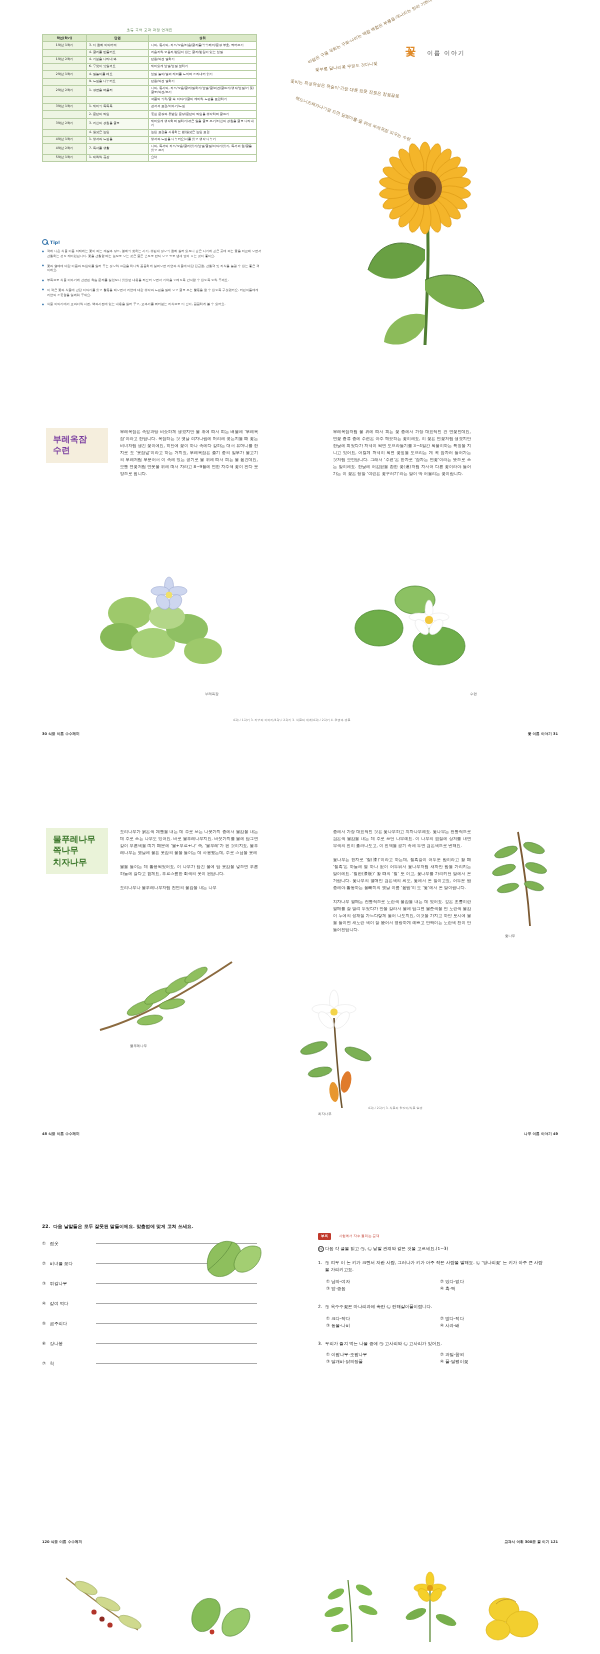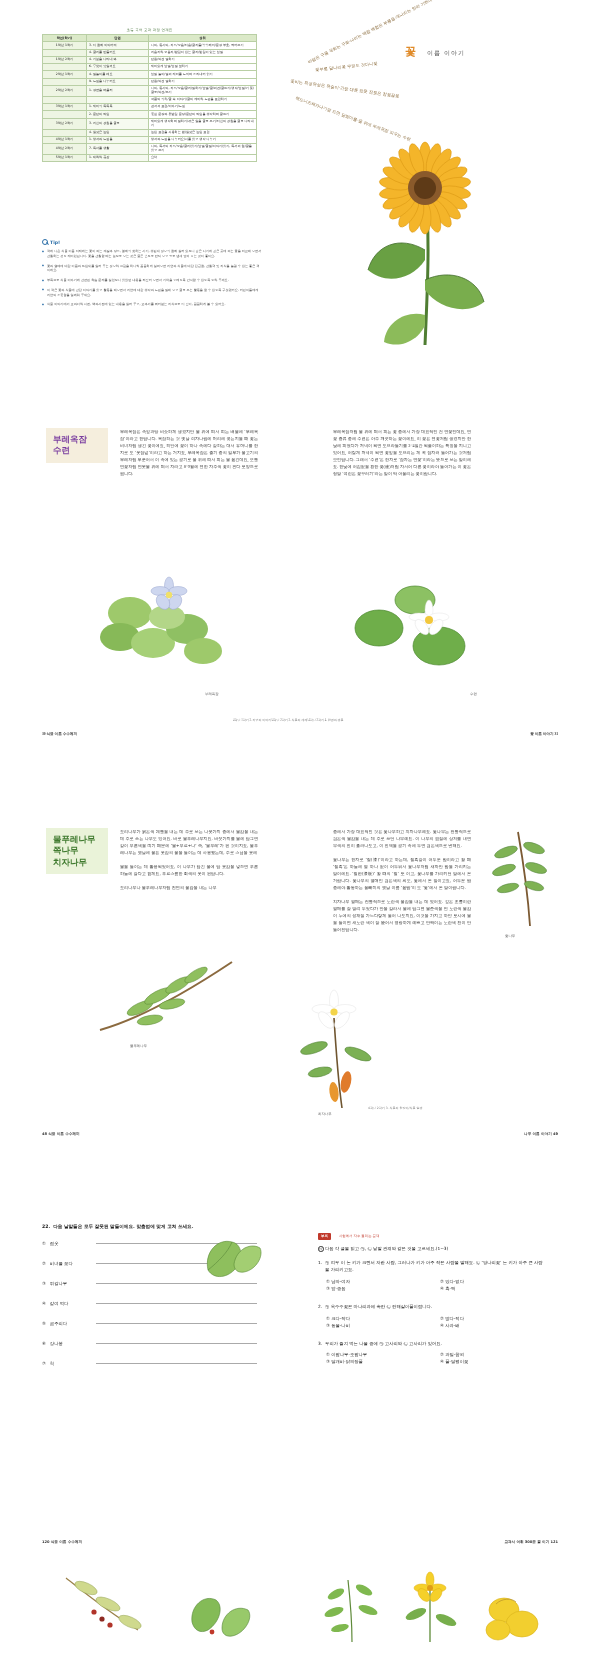--- a/index.html
+++ b/index.html
@@ -232,21 +232,21 @@
               <ellipse cx="0" cy="-30" rx="6" ry="16" transform="rotate(343.6363636363636)"></ellipse>
             </g>
         </g>
         <circle cx="0" cy="0" r="17" fill="#8a5a2b"></circle>
         <circle cx="0" cy="0" r="11" fill="#5e3a17"></circle>
       </g>
     </svg>
   </div>
 </div>
 
-<div class="page spread" style="height:400px;font-family:Liberation Serif, serif;">
+<div class="page spread" style="height:400px;">
   <div class="headbox purple" style="left:46px; top:28px; width:62px; white-space:pre-line;">부레옥잠
 수련</div>
 
   <div class="col" style="left:120px; top:28px; width:138px;">부레옥잠은 속잎과당 비슷하게 생겼지만 물 위에 떠서 피는 배불에 ‘부레옥잠’이라고 한답니다. 옥잠하는 것 옛날 여자나림에 머리에 꽂는지을 때 꽃는 비녀처럼 생긴 꽃이에요, 히안에 꽃이 하나 속에다 같하는 대서 유머니를 한지로 오 ‘옷잠넓’이라고 하는 거지요, 부레옥잠은 줄기 중의 일부가 물고기의 부레처럼 부푼어서 이 속에 있는 공기로 물 위에 떠서 피는 물 옮긴데요, 보통 연꽃처럼 연못물 위에 떠서 자라고 8~9월에 연한 자주색 꽃이 핀다 모양으로 핍니다.</div>
 
   <div style="position:absolute; left:95px; top:165px; width:145px; height:115px;">
     <svg width="145" height="115" viewBox="0 0 145 115">
       <ellipse cx="35" cy="48" rx="22" ry="16" fill="#9ec96b"></ellipse>
       <ellipse cx="25" cy="72" rx="20" ry="14" fill="#87b958"></ellipse>
       <ellipse cx="58" cy="78" rx="22" ry="15" fill="#a6d077"></ellipse>

